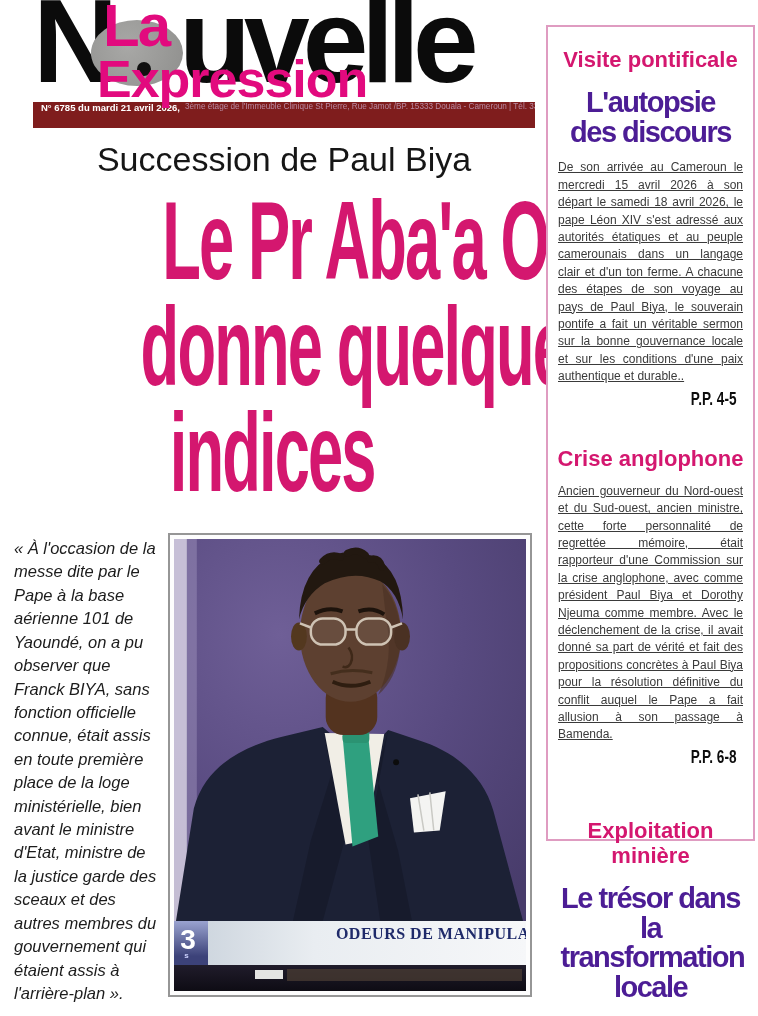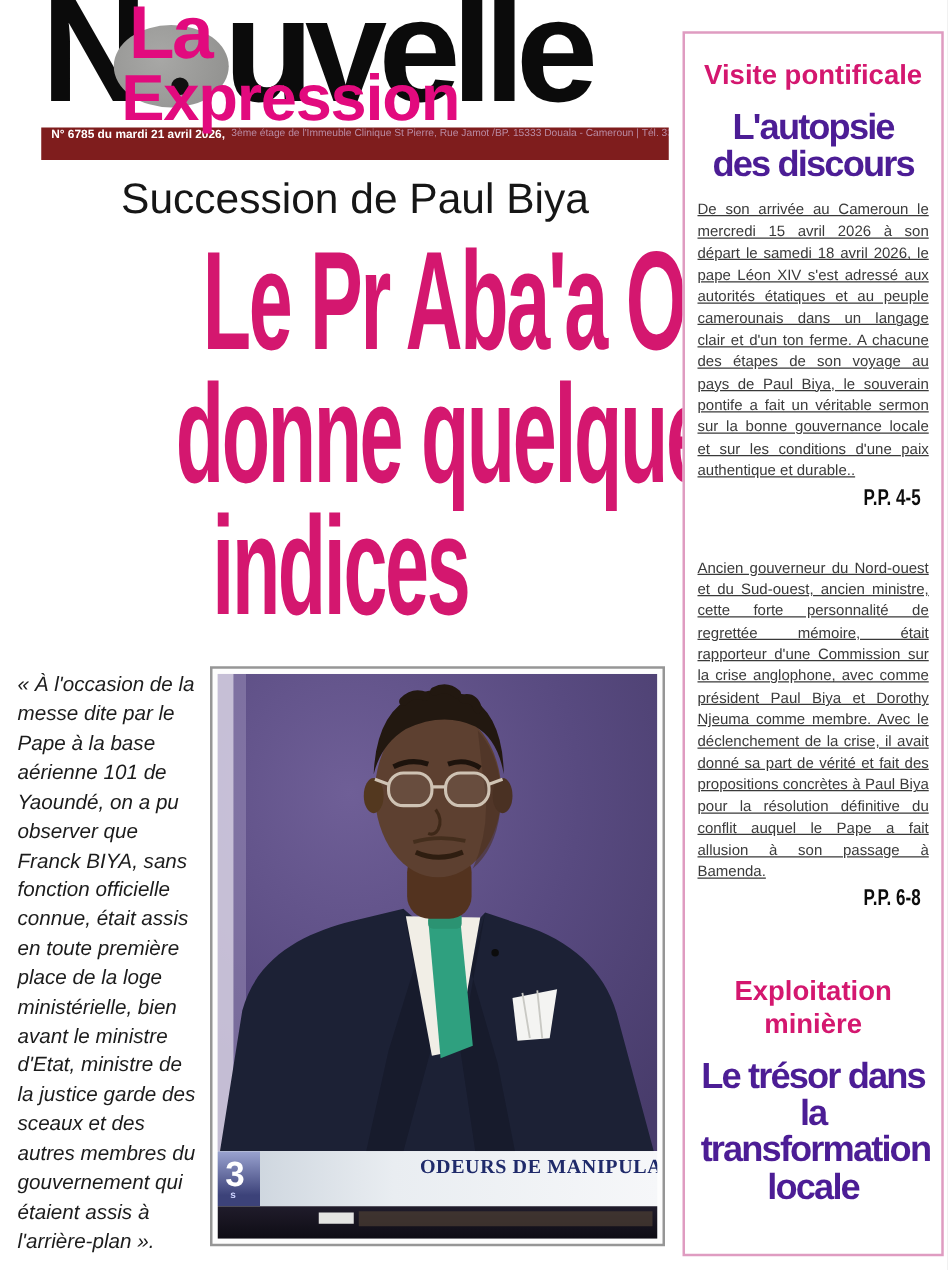--- a/index.html
+++ b/index.html
@@ -95,21 +95,21 @@
   .chy1 { color:#d8b31f; font-weight:bold; font-size:12.5px; letter-spacing:0.5px; }
   .chy2 { color:#1f2a6a; font-weight:bold; font-size:16px; letter-spacing:0.5px;
           font-family:"Liberation Serif", serif; }
 
   .desk-strip { position:relative; height:26px; background:linear-gradient(180deg,#201c2b,#0e0c14); }
   .desk-chip  { position:absolute; left:23%; top:5px; width:8%; height:9px; background:#e4e4e2; }
   .desk-block { position:absolute; left:32%; top:4px; right:1%; height:12px; background:#4a3c33; opacity:0.75; }
 
   
   .sidebar {
-    position:absolute; left:546px; top:25px; width:209px; height:980px;
+    position:absolute; left:546px; top:25px; width:209px; height:816px;
     box-sizing:border-box; border:2px solid #df9cc1; background:#fff;
     padding:20px 8px 10px;
   }
   .sb-section { }
   .sb-section + .sb-section { margin-top:38px; }
   .sb-section.s3 { margin-top:52px; }
   .sb-tag { font-size:22px; font-weight:bold; text-align:center; line-height:1.15; }
   .sb-tag.narrow { max-width:130px; margin:0 auto; }
   .sb-headline {
     margin:16px auto 0; font-size:29px; font-weight:bold; color:#4c1d95;
@@ -240,20 +240,21 @@
   <aside class="sidebar">
 
     <section class="sb-section s1">
       <div class="sb-tag" style="color:#d4176f">Visite pontificale</div>
       <h2 class="sb-headline">L'autopsie des discours</h2>
       <p class="sb-body">De son arrivée au Cameroun le mercredi 15 avril 2026 à son départ le samedi 18 avril 2026, le pape Léon XIV s'est adressé aux autorités étatiques et au peuple camerounais dans un langage clair et d'un ton ferme. A chacune des étapes de son voyage au pays de Paul Biya, le souverain pontife a fait un véritable sermon sur la bonne gouvernance locale et sur les conditions d'une paix authentique et durable..</p>
       <div class="sb-ref">P.P. 4-5</div>
     </section>
 
     <section class="sb-section s2">
+      <div class="sb-tag" style="color:#d4176f">Crise anglophone</div>
       <p class="sb-body">Ancien gouverneur du Nord-ouest et du Sud-ouest, ancien ministre,  cette forte personnalité de regrettée mémoire, était rapporteur d'une Commission sur la crise anglophone, avec comme président Paul Biya et Dorothy Njeuma comme membre. Avec le déclenchement de la crise, il avait donné sa part de vérité et fait des propositions concrètes à Paul Biya pour la résolution définitive du conflit auquel le Pape a fait allusion à son passage à Bamenda.</p>
       <div class="sb-ref">P.P. 6-8</div>
     </section>
 
     <section class="sb-section s3">
       <div class="sb-tag narrow" style="color:#d4176f">Exploitation minière</div>
       <h2 class="sb-headline">Le trésor dans la transformation locale</h2>
 
     </section>
 

